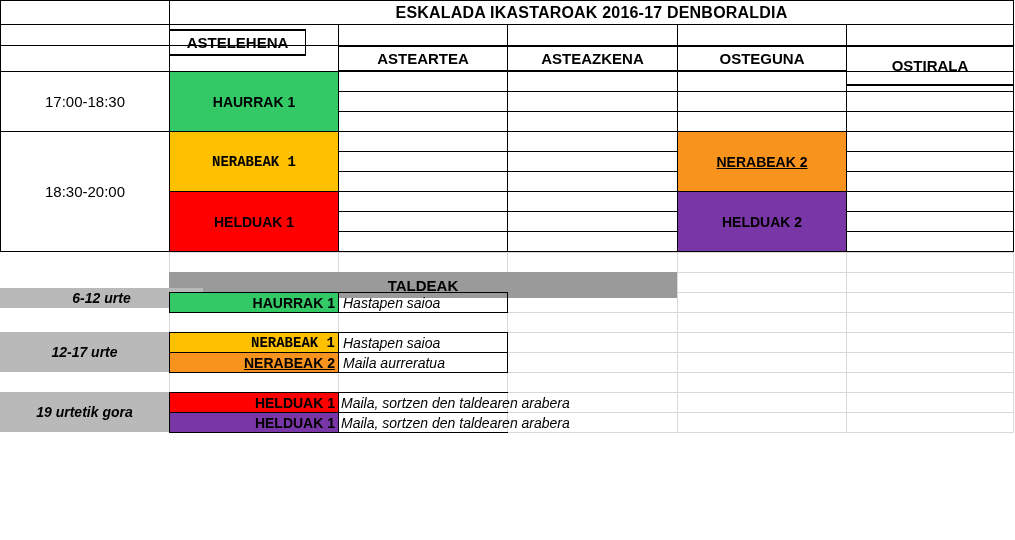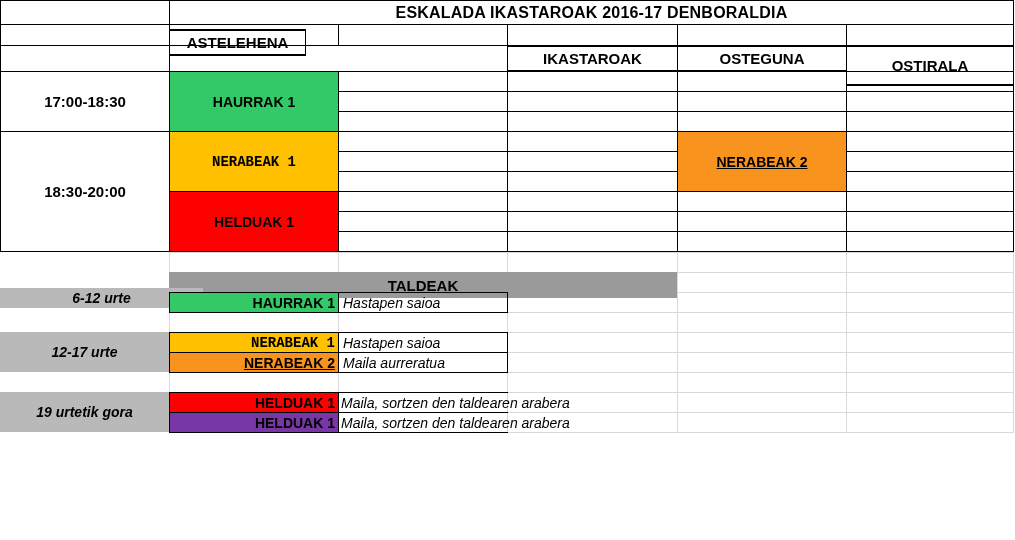--- a/index.html
+++ b/index.html
@@ -10,21 +10,21 @@
   .cell{
     position:absolute;box-sizing:border-box;border:1px solid #000;
     display:flex;align-items:center;justify-content:center;
   }
   .bar{
     position:absolute;box-sizing:border-box;
     display:flex;align-items:center;justify-content:center;
   }
   .title{font-weight:bold;font-size:16px;letter-spacing:.2px;}
   .head{font-weight:bold;font-size:15px;border-width:2px 1px;}
-  .time{font-weight:bold;font-size:15px;}
+  .time{font-weight:normal;font-size:15px;}
   .block{font-weight:bold;font-size:14px;}
   .tald{font-weight:bold;font-size:15px;background:#9A9A9A;}
   .age{font-weight:bold;font-style:italic;font-size:14px;background:#B9B9B9;}
   .chip{font-weight:bold;font-size:14px;justify-content:flex-end;padding-right:3px;}
   .desc{font-style:italic;font-size:14px;justify-content:flex-start;padding-left:4px;}
   .desc-free{
     position:absolute;display:flex;align-items:center;
     font-style:italic;font-size:14px;white-space:nowrap;
   }
   .bg-green{background:#33C966;}
@@ -54,39 +54,41 @@
 
   <div class="cell" style="left:0;top:24px;width:170px;height:22px"></div>
   <div class="cell" style="left:169px;top:24px;width:170px;height:22px"></div>
   <div class="cell" style="left:338px;top:24px;width:170px;height:22px"></div>
   <div class="cell" style="left:507px;top:24px;width:171px;height:22px"></div>
   <div class="cell" style="left:677px;top:24px;width:170px;height:22px"></div>
   <div class="cell" style="left:846px;top:24px;width:168px;height:22px"></div>
 
   <div class="cell" style="left:0;top:45px;width:170px;height:27px"></div>
   <div class="cell head" style="left:169px;top:29px;width:137px;height:27px">ASTELEHENA</div>
-  <div class="cell head" style="left:507px;top:45px;width:171px;height:27px">IKASTAROAK</div>
+  <div class="cell head" style="left:338px;top:45px;width:170px;height:27px">ASTEARTEA</div>
+  <div class="cell head" style="left:507px;top:45px;width:171px;height:27px">ASTEAZKENA</div>
   <div class="cell head" style="left:677px;top:45px;width:170px;height:27px">OSTEGUNA</div>
   <div class="cell head" style="left:846px;top:45px;width:168px;height:41px">OSTIRALA</div>
 
   <div class="rowlines" style="left:169px;top:71px;width:845px;height:181px"></div>
   <div class="vline" style="left:169px;top:71px;height:181px"></div>
   <div class="vline" style="left:338px;top:71px;height:181px"></div>
   <div class="vline" style="left:507px;top:71px;height:181px"></div>
   <div class="vline" style="left:677px;top:71px;height:181px"></div>
   <div class="vline" style="left:846px;top:71px;height:181px"></div>
   <div class="vline" style="left:1013px;top:71px;height:181px"></div>
 
   <div class="cell time" style="left:0;top:71px;width:170px;height:61px">17:00-18:30</div>
   <div class="cell time" style="left:0;top:131px;width:170px;height:121px">18:30-20:00</div>
 
   <div class="cell block bg-green" style="left:169px;top:71px;width:170px;height:61px">HAURRAK 1</div>
   <div class="cell block bg-amber" style="left:169px;top:131px;width:170px;height:61px">NERABEAK 1</div>
   <div class="cell block bg-red" style="left:169px;top:191px;width:170px;height:61px">HELDUAK 1</div>
   <div class="cell block bg-orange" style="left:677px;top:131px;width:170px;height:61px">NERABEAK 2</div>
+  <div class="cell block bg-purple" style="left:677px;top:191px;width:170px;height:61px">HELDUAK 2</div>
 
   <div class="faintrows" style="left:169px;top:252px;width:845px;height:181px"></div>
   <div class="fvline" style="left:169px;top:252px;height:181px"></div>
   <div class="fvline" style="left:338px;top:252px;height:181px"></div>
   <div class="fvline" style="left:507px;top:252px;height:181px"></div>
   <div class="fvline" style="left:677px;top:252px;height:181px"></div>
   <div class="fvline" style="left:846px;top:252px;height:181px"></div>
   <div class="fvline" style="left:1013px;top:252px;height:181px"></div>
 
   <div class="bar tald" style="left:169px;top:272px;width:508px;height:26px">TALDEAK</div>

